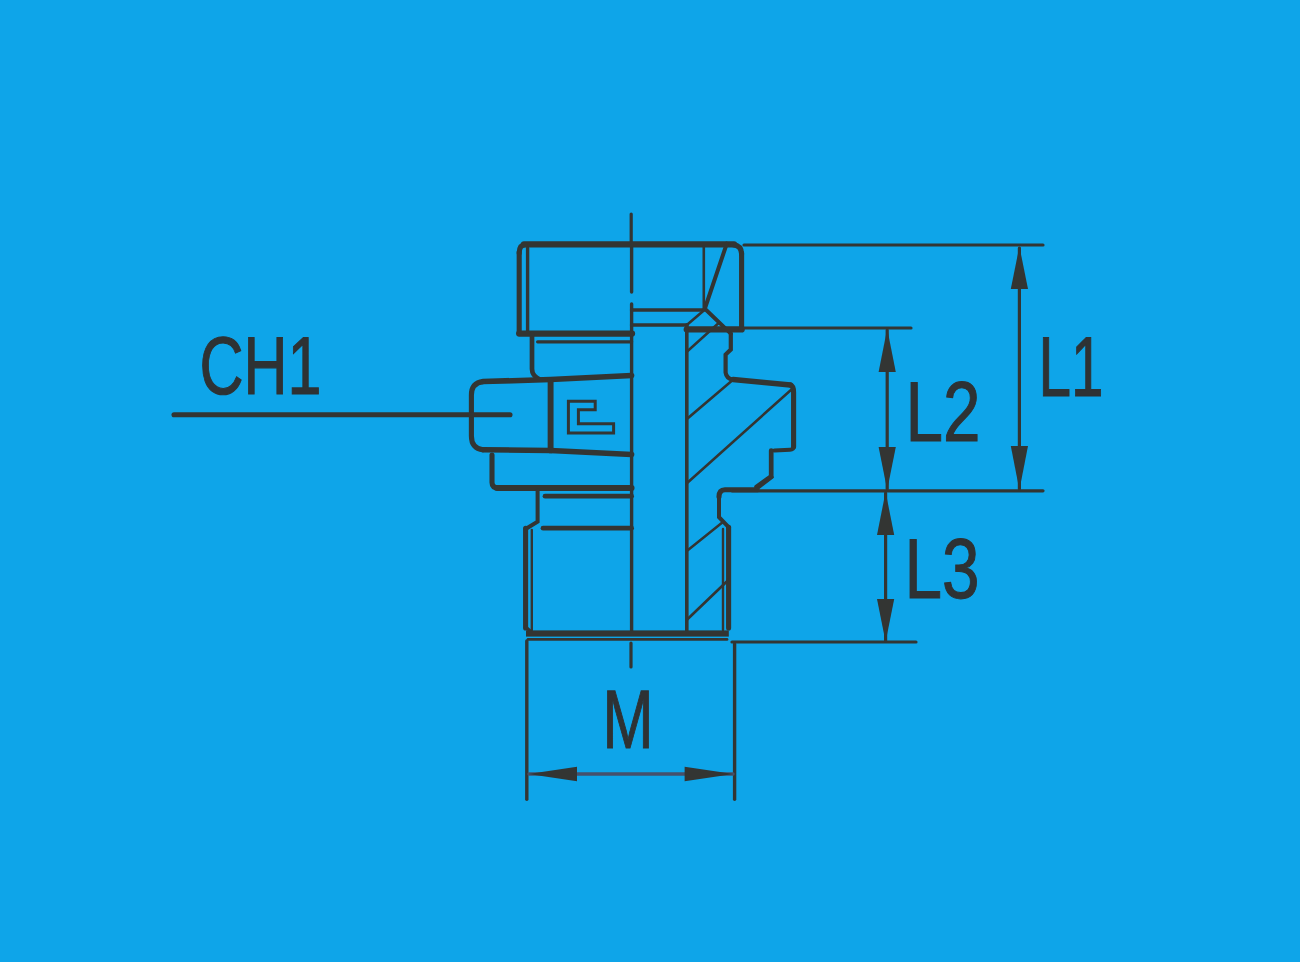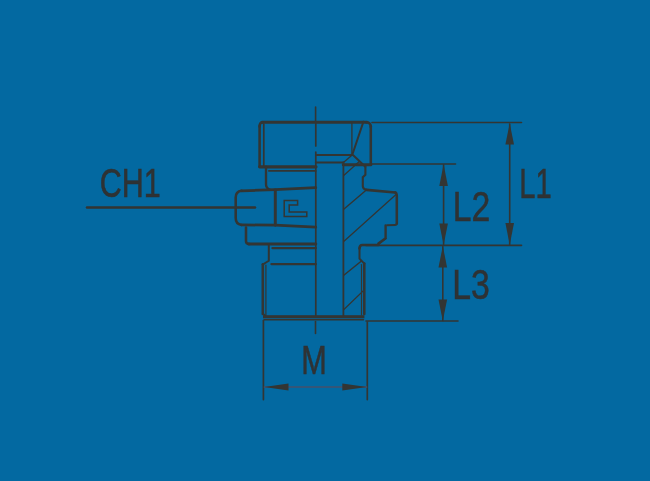--- a/index.html
+++ b/index.html
@@ -1,16 +1,16 @@
 <!DOCTYPE html>
 <html><head>
 <meta charset="utf-8">
 <style>
   html,body{margin:0;padding:0;background:#ffffff;}
-  .page{position:relative;width:650px;height:481px;background:#0369a1;overflow:hidden;
+  .page{position:relative;width:650px;height:481px;background:#0ea5e9;overflow:hidden;
         font-family:"Liberation Sans", sans-serif;}
   svg{position:absolute;left:0;top:0;}
 </style>
 </head>
 <body>
 <div class="page">
 <svg width="650" height="481" viewBox="0 0 650 481">
   <defs>
     <clipPath id="hatchB">
       <polygon points="343.4,162.5 351.8,155 352.4,154.4 365.4,166.8 365.4,174.8 362.8,177.3 362.8,186.3 366.5,189.8 395.2,192.5 396.8,196.2 396.8,223.6 385.6,225.2 385.6,238.2 378.3,243.2 376,244.9 360.8,244.9 359.5,248.4 359.5,258.6 364.3,263.6 364.3,313.5 360.5,317.4 343.4,317.4"></polygon>

